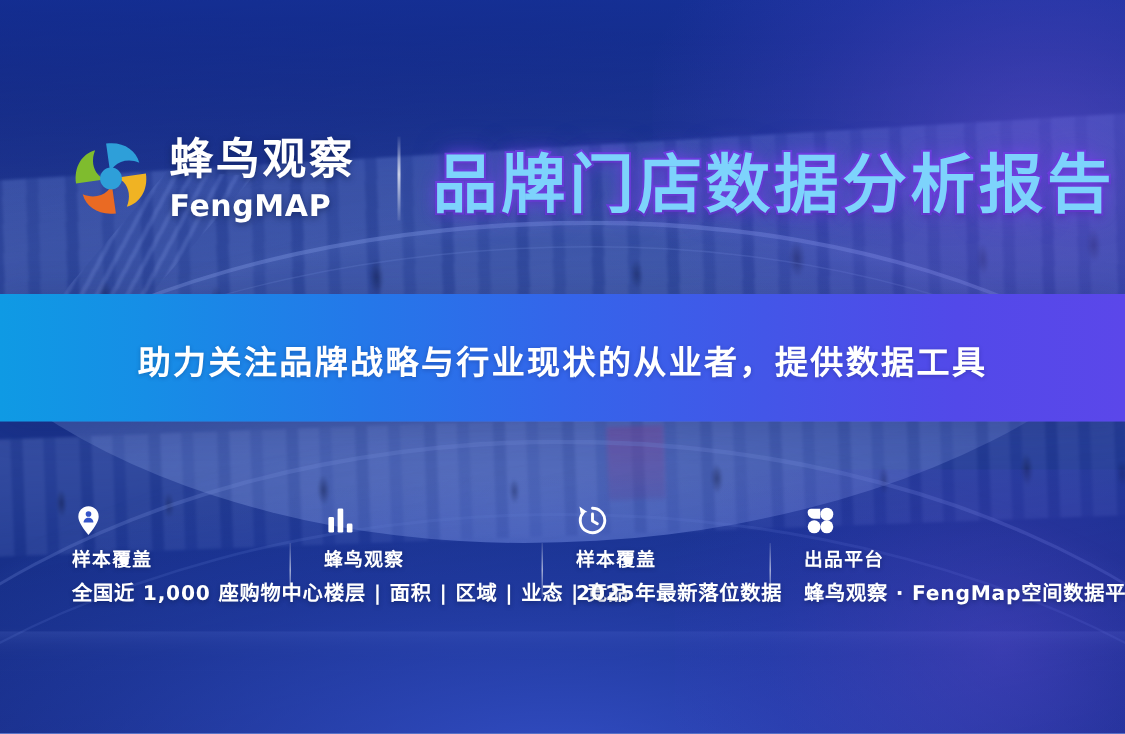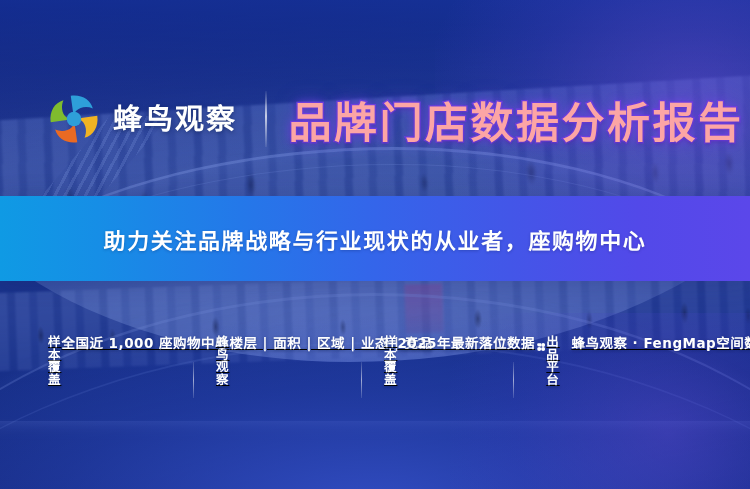--- a/index.html
+++ b/index.html
@@ -190,21 +190,21 @@
   }
 
   .logo-divider {
     width:1.5px; height:56px;
     margin:0 22px 0 28px;
     background:linear-gradient(180deg, rgba(255,255,255,.05), rgba(255,255,255,.72) 45%, rgba(255,255,255,.08));
     flex:none;
   }
 
   .main-title {
-    font-size:43px; font-weight:700; color:#fca5a5;
+    font-size:43px; font-weight:700; color:#7dd3fc;
     letter-spacing:2.5px;
     white-space:nowrap;
     -webkit-text-stroke:2.6px #6f3fe0;
     paint-order: stroke fill;
     text-shadow:
       0 0 9px rgba(120,70,235,.95),
       0 0 20px rgba(104,62,226,.60),
       0 2px 4px rgba(18,16,70,.45);
   }
 
@@ -225,21 +225,21 @@
     text-shadow:0 1px 3px rgba(12,24,78,.28);
   }
 
   
   .stats {
     position:absolute; left:0; right:0; top:336px;
     display:flex; align-items:flex-start;
     padding-left:48px;
     z-index:6;
   }
-  .stat { position:relative; display:flex; flex-direction:row;text-decoration:underline; }
+  .stat { position:relative; display:flex; flex-direction:column; }
   .stat:nth-child(1) { width:145px; }
   .stat:nth-child(2) { width:168px; padding-left:23px; }
   .stat:nth-child(3) { width:152px; padding-left:23px; }
   .stat:nth-child(4) { padding-left:23px; }
 
   .stat:not(:first-child)::before {
     content:"";
     position:absolute; left:0; top:26px;
     width:1px; height:36px;
     background:linear-gradient(180deg, rgba(255,255,255,.10), rgba(255,255,255,.58), rgba(255,255,255,.12));
@@ -288,30 +288,31 @@
     <div class="logo-wrap">
       <svg class="logo-mark" viewBox="0 0 100 100" aria-hidden="true">
         <path d="M50 8 C70 8 84 20 86 36 C76 30 64 30 56 36 C48 42 46 52 50 50 Z" fill="#2e9fd9" transform="rotate(-8 50 50)"></path>
         <path d="M92 50 C92 70 80 84 64 86 C70 76 70 64 64 56 C58 48 48 46 50 50 Z" fill="#f0b323" transform="rotate(-8 50 50)"></path>
         <path d="M50 92 C30 92 16 80 14 64 C24 70 36 70 44 64 C52 58 54 48 50 50 Z" fill="#ea6a23" transform="rotate(-8 50 50)"></path>
         <path d="M8 50 C8 30 20 16 36 14 C30 24 30 36 36 44 C42 52 52 54 50 50 Z" fill="#7fbc2e" transform="rotate(-8 50 50)"></path>
         <circle cx="50" cy="50" r="13" fill="#2e9fd9"></circle>
       </svg>
       <div class="logo-text">
         <span class="logo-cn">蜂鸟观察</span>
+        <span class="logo-en">FengMAP</span>
       </div>
     </div>
 
     <div class="logo-divider"></div>
 
     <h1 class="main-title">品牌门店数据分析报告</h1>
   </div>
 
   <div class="banner">
-    <span class="banner-text">助力关注品牌战略与行业现状的从业者，座购物中心</span>
+    <span class="banner-text">助力关注品牌战略与行业现状的从业者，提供数据工具</span>
   </div>
 
   <div class="stats">
 
     <div class="stat">
       <svg class="stat-icon" viewBox="0 0 24 24" aria-hidden="true">
         <path d="M12 1.6c-4.1 0-7.4 3.3-7.4 7.4 0 5.3 7.4 13.4 7.4 13.4s7.4-8.1 7.4-13.4c0-4.1-3.3-7.4-7.4-7.4z" fill="#ffffff"></path>
         <circle cx="12" cy="7.3" r="2.05" fill="#3554c8"></circle>
         <path d="M8.45 13.4c0-2 1.6-3.35 3.55-3.35s3.55 1.35 3.55 3.35z" fill="#3554c8"></path>
       </svg>

